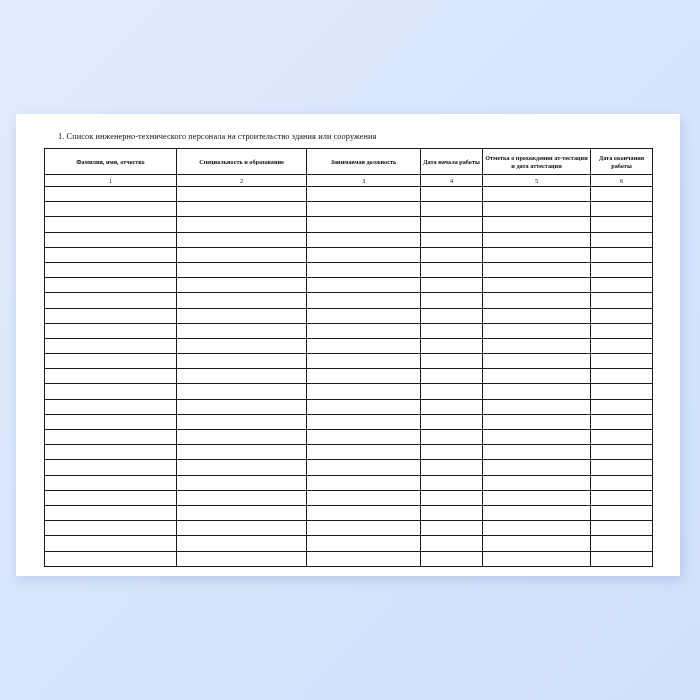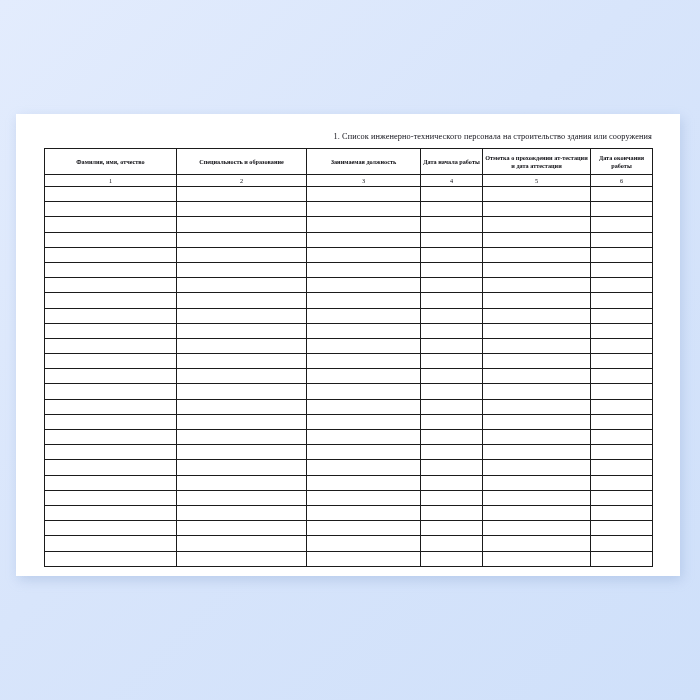--- a/index.html
+++ b/index.html
@@ -38,21 +38,21 @@
     left: 16px;
     top: 114px;
     width: 664px;
     height: 462px;
     background: #ffffff;
     box-sizing: border-box;
     padding: 18px 28px 0 28px;
   }
 
   .doc-title {
-    text-align: right;
+    text-align: left;
     font-size: 8.3px;
     color: #12121a;
     font-weight: normal;
     letter-spacing: 0.01em;
     margin: 0 0 7px 0;
     padding-left: 14px;
   }
 
   table.grid {
     border-collapse: collapse;

